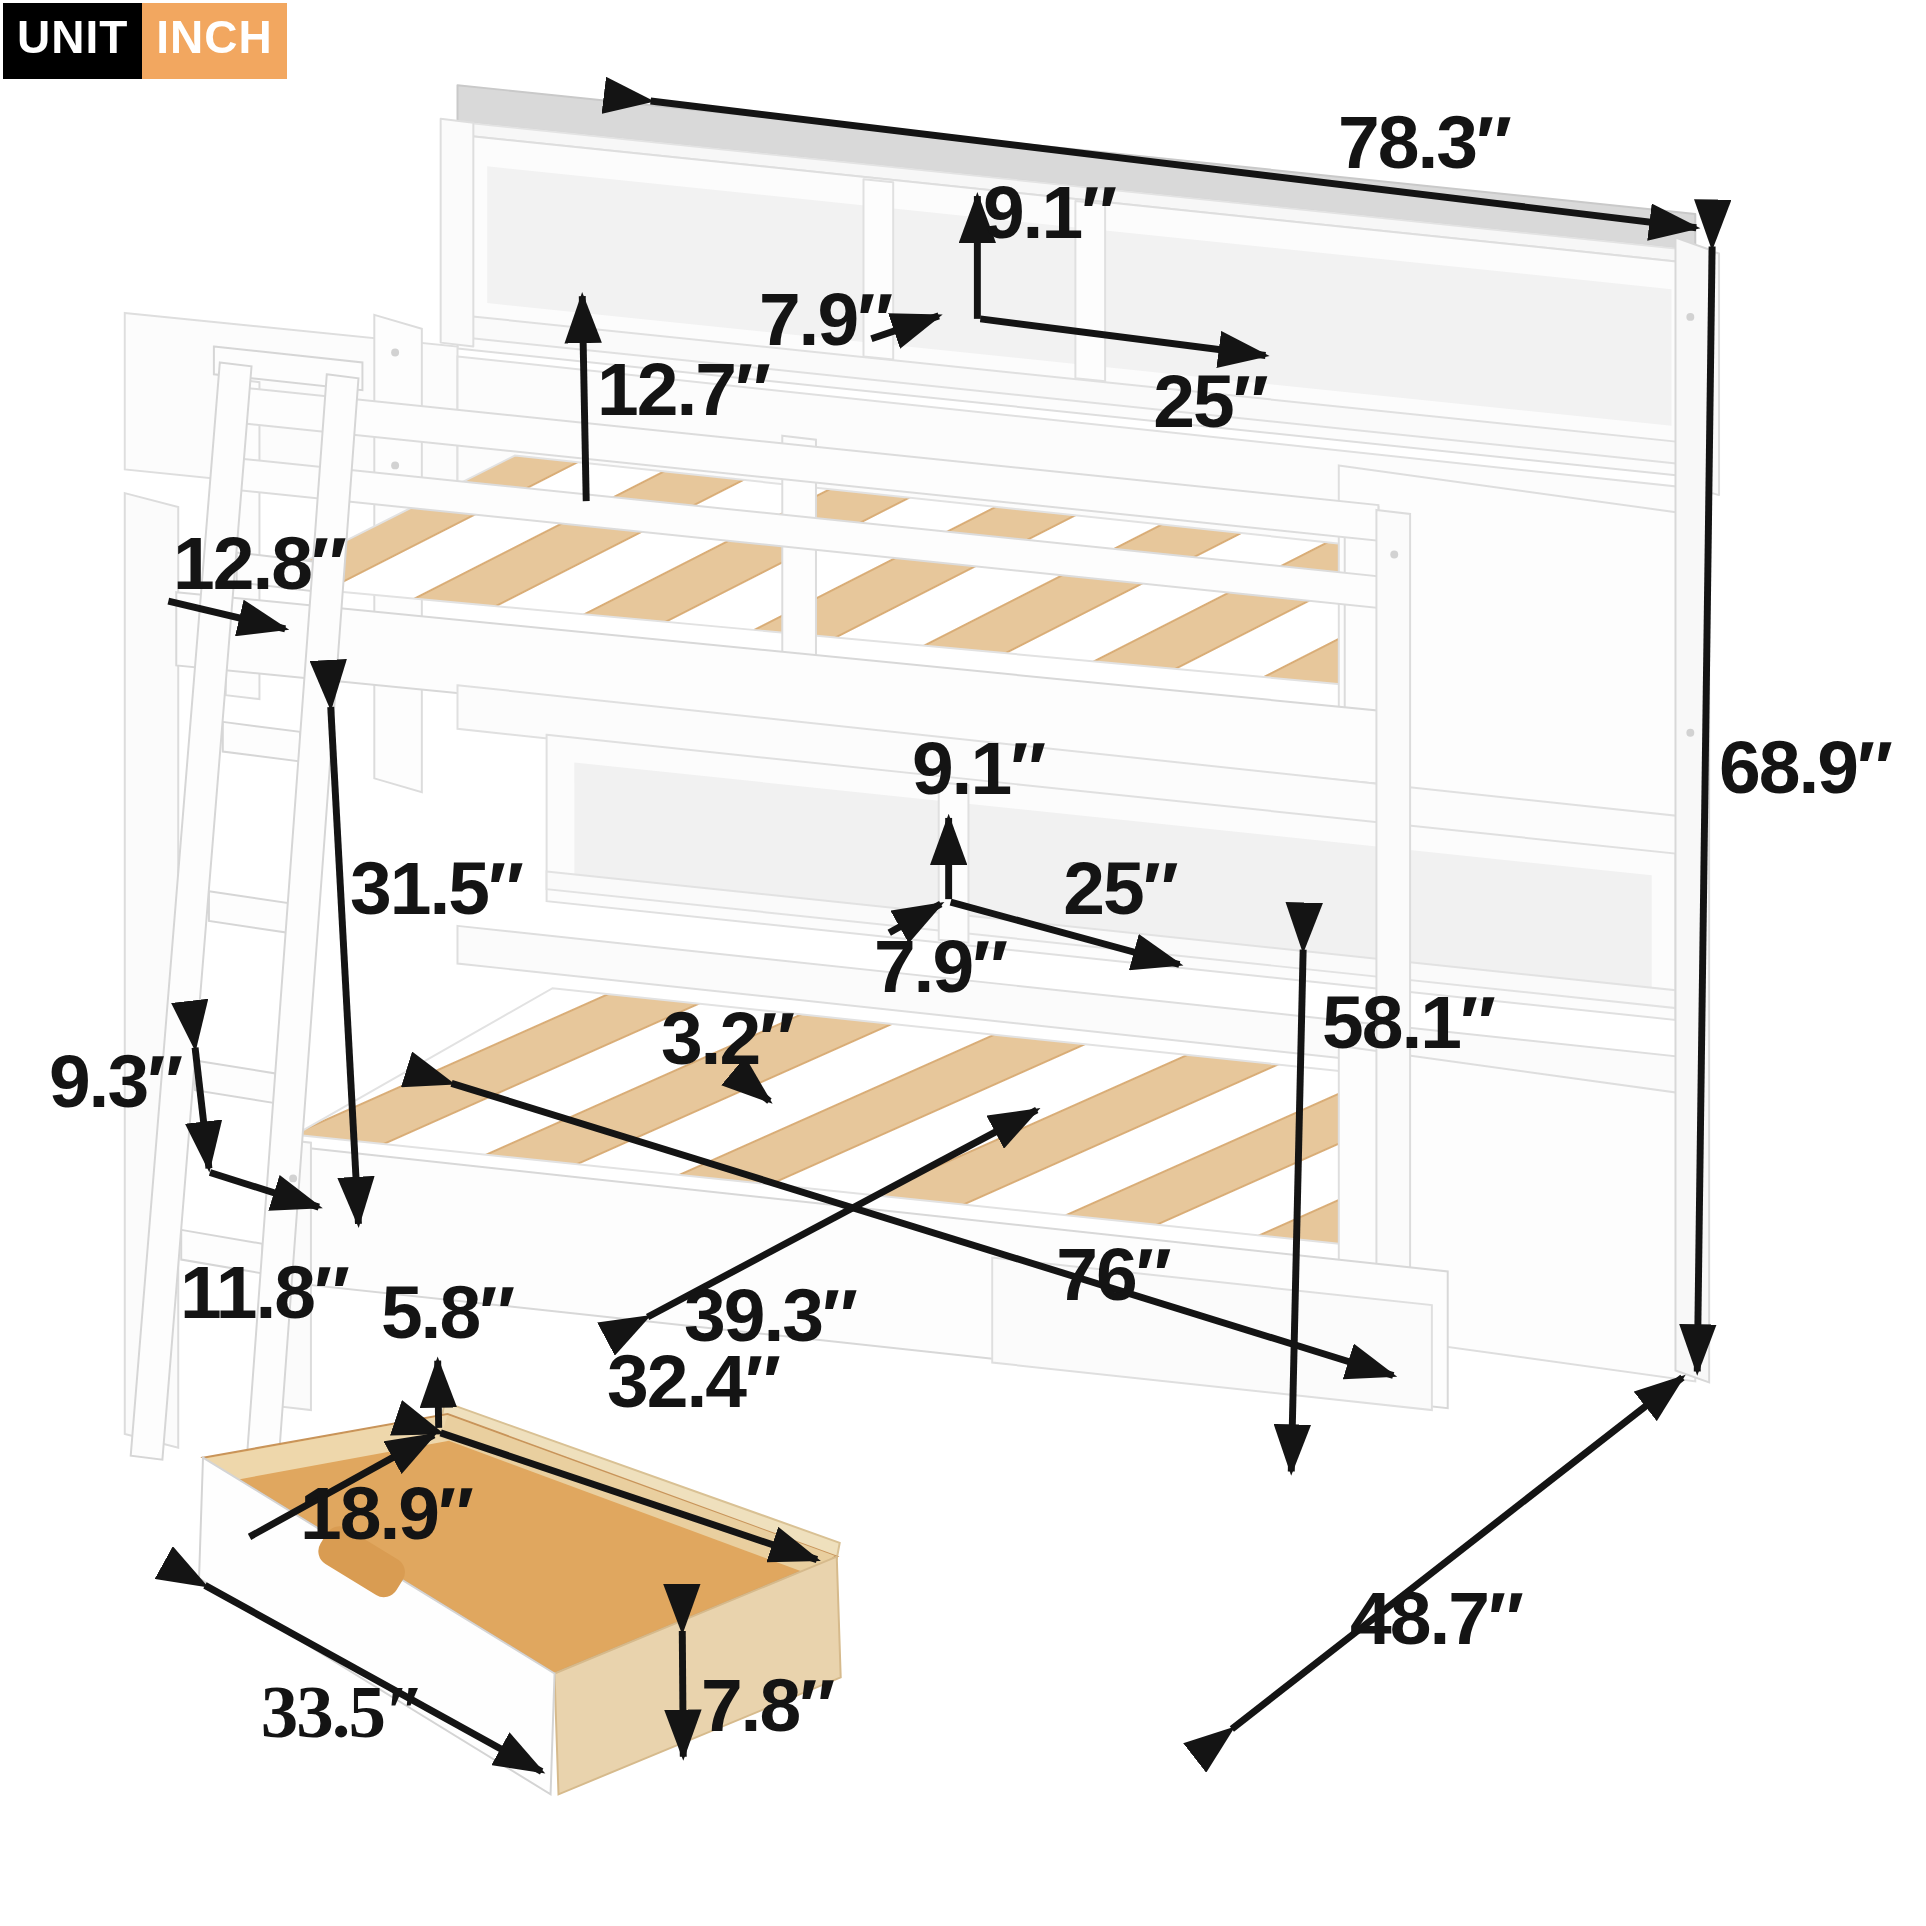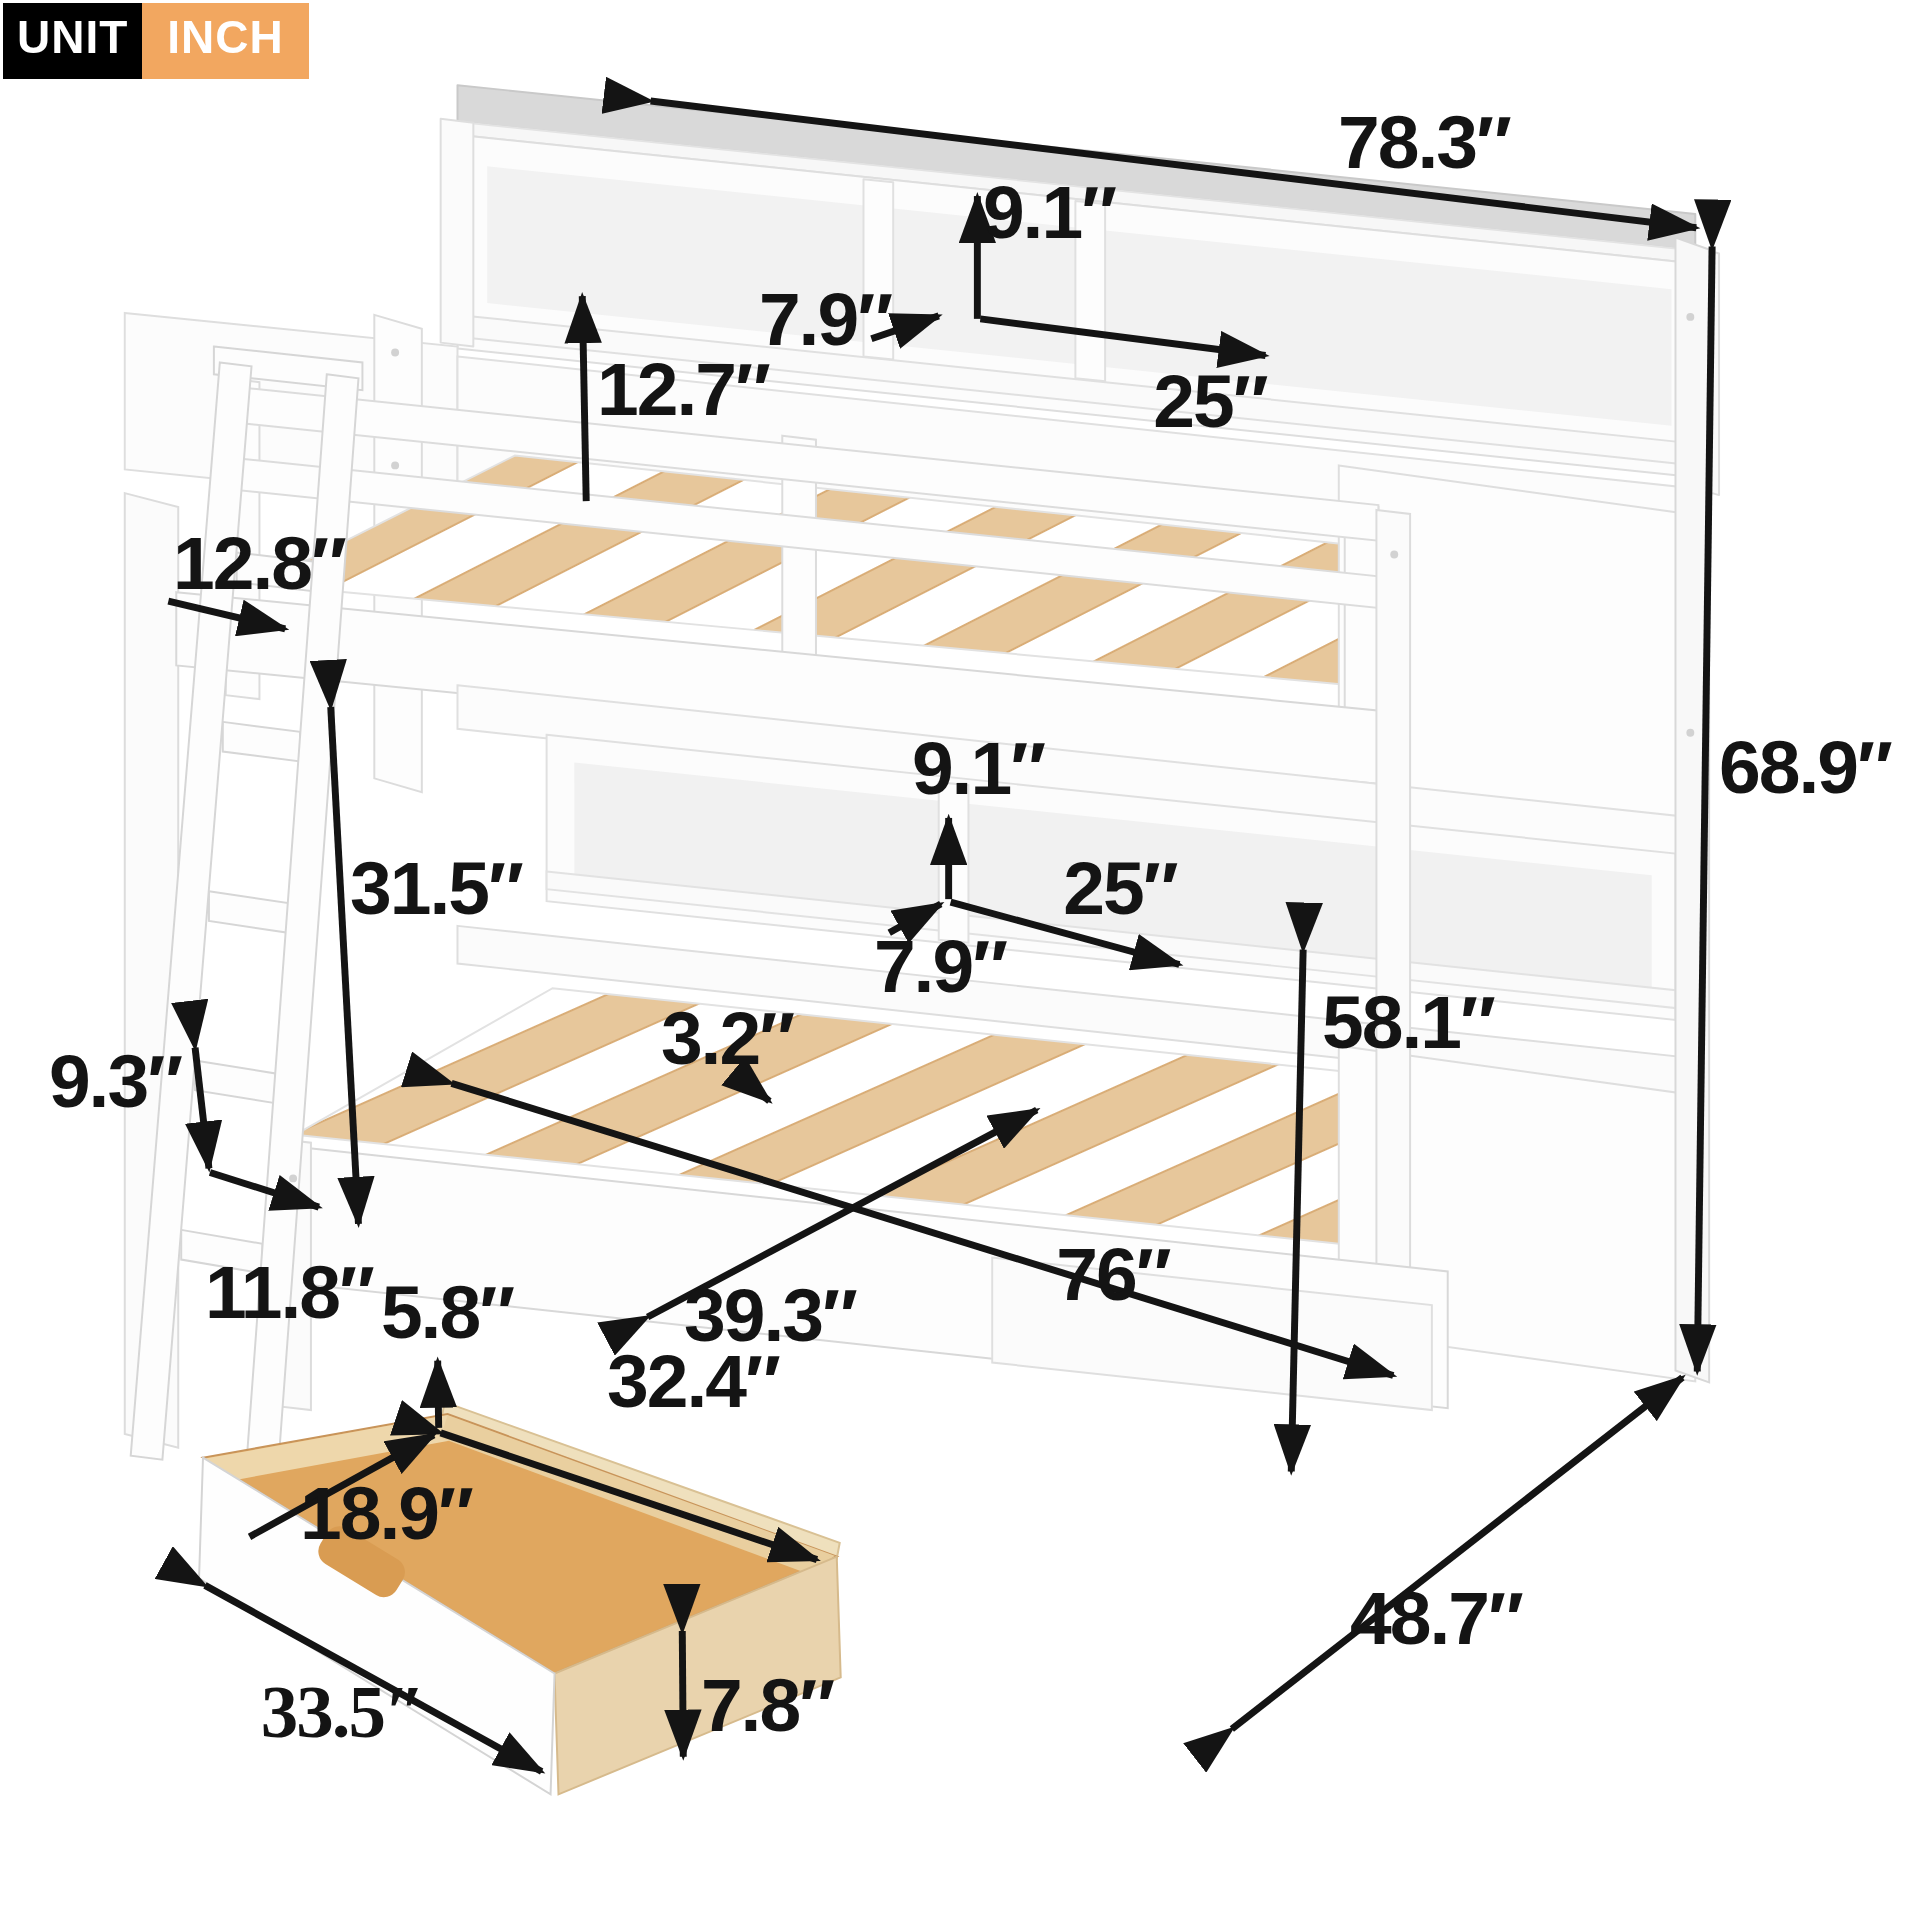--- a/index.html
+++ b/index.html
@@ -28,21 +28,21 @@
     height:76px;
     font-weight:700;font-size:46px;line-height:68px;
     letter-spacing:1px;
   }
   #unit-badge .unit{
     background:#000000;color:#ffffff;
     padding:0 14px;display:block;
   }
   #unit-badge .inch{
     background:#f2a760;color:#ffffff;
-    padding:0 25px;display:block;
+    padding:0 14px;display:block;
   }
 </style>
 </head>
 <body>
 
 <div id="stage">
 
   <svg id="drawing" width="1927" height="1927" viewBox="0 0 1946 1946" xmlns="http://www.w3.org/2000/svg">
     <defs>
       <marker id="ah" markerUnits="strokeWidth" markerWidth="7.5" markerHeight="5.4" refX="6.8" refY="2.7" orient="auto">
@@ -183,21 +183,21 @@
   </svg>
 
   <div class="dim" style="left:1424px;top:142px;">78.3″</div>
   <div class="dim" style="left:1049px;top:212px;">9.1″</div>
   <div class="dim" style="left:825px;top:319px;">7.9″</div>
   <div class="dim" style="left:1210px;top:401px;">25″</div>
   <div class="dim" style="left:683px;top:389px;">12.7″</div>
   <div class="dim" style="left:259px;top:563px;">12.8″</div>
   <div class="dim" style="left:436px;top:888px;">31.5″</div>
   <div class="dim" style="left:115px;top:1081px;">9.3″</div>
-  <div class="dim" style="left:289px;top:1292px;text-align:right;">11.8″</div>
+  <div class="dim" style="left:264px;top:1292px;text-align:right;">11.8″</div>
   <div class="dim" style="left:978px;top:768px;">9.1″</div>
   <div class="dim" style="left:1120px;top:888px;">25″</div>
   <div class="dim" style="left:940px;top:966px;">7.9″</div>
   <div class="dim" style="left:727px;top:1038px;">3.2″</div>
   <div class="dim" style="left:1113px;top:1238px;margin-top:36px;">76″</div>
   <div class="dim" style="left:770px;top:1315px;">39.3″</div>
   <div class="dim" style="left:1408px;top:1022px;">58.1″</div>
   <div class="dim" style="left:1805px;top:767px;">68.9″</div>
   <div class="dim" style="left:1436px;top:1572px;margin-top:46px;">48.7″</div>
   <div class="dim" style="left:447px;top:1312px;">5.8″</div>

